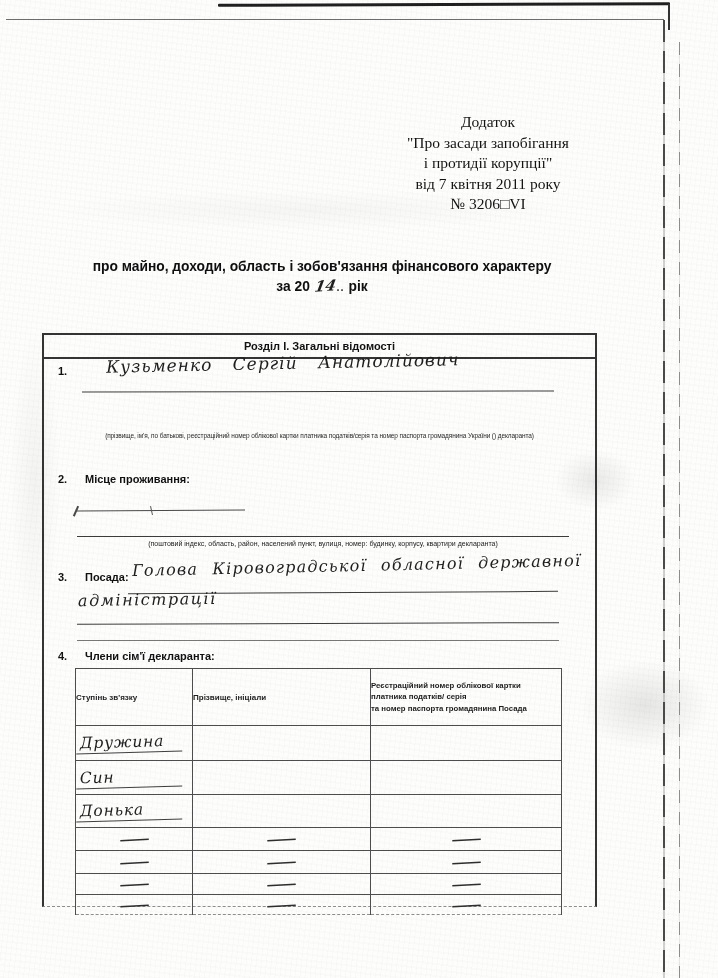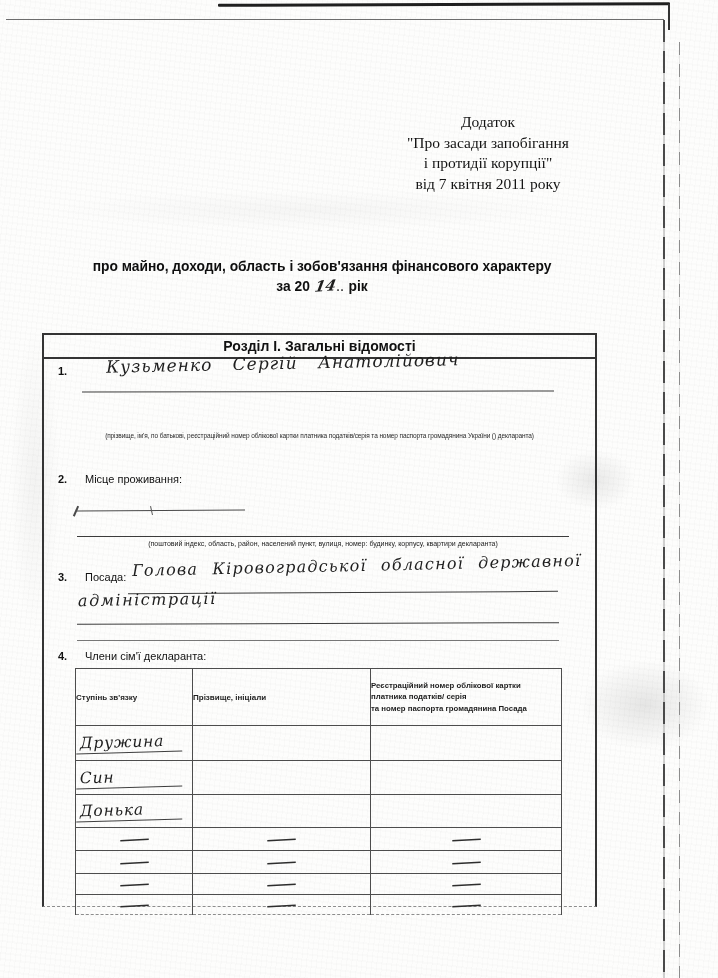--- a/index.html
+++ b/index.html
@@ -42,24 +42,24 @@
   #decl-subtitle{font-size:13.8px;font-weight:bold;margin-top:5px;}
   #decl-yearline{font-size:13.8px;font-weight:bold;margin-top:3px;}
   .hand{font-family:"DejaVu Serif",serif;font-style:italic;color:#1e1e1e;}
   #year-value{display:inline-block;transform:skewX(-14deg) rotate(-4deg);font-size:15px;padding:0 1px;}
   #year-dots{font-size:11px;letter-spacing:1px;color:#333;}
 
   
   #form-box{position:absolute;left:42px;top:333px;width:551px;height:571px;z-index:3;
     border:2px solid #343434;border-bottom:1px dashed #8d8d8d;background:transparent;}
   #section-band{height:22px;border-bottom:2px solid #343434;display:flex;align-items:center;justify-content:center;
-    font-size:14px;font-weight:bold;color:#111;}
+    font-size:11px;font-weight:bold;color:#111;}
   .abs{position:absolute;}
   .num{font-weight:bold;font-size:11px;color:#111;}
-  .lbl{font-weight:normal;font-size:11px;color:#111;padding-left:8px;}
+  .lbl{font-weight:bold;font-size:11px;color:#111;padding-left:8px;}
   .wline{border-bottom:1.6px solid #3c3c3c;height:0;}
   .wline-light{border-bottom:1px solid #777;height:0;}
 
   #item1-num{left:14px;top:30px;}
   #item1-value{left:62px;top:18px;font-size:17px;letter-spacing:1px;word-spacing:14px;
     transform:rotate(-1.2deg);white-space:nowrap;}
   #item1-line{left:38px;top:56px;width:472px;transform:rotate(-.15deg);}
   #item1-hint{left:0;top:97px;width:100%;text-align:center;font-size:6.5px;color:#2a2a2a;
     letter-spacing:-.1px;white-space:nowrap;}
 
@@ -112,20 +112,21 @@
 <div class="blot" id="blot1"></div>
 <div class="blot" id="blot2"></div>
 <div class="blot" id="blot3"></div>
 <div class="blot" id="blot4"></div>
 
 <div id="law-ref">
   <div>Додаток</div>
   <div>"Про засади запобігання</div>
   <div>і протидії корупції"</div>
   <div>від 7 квітня 2011 року</div>
+  <div>№ 3206□VI</div>
 </div>
 
 <div id="title-block">
   <div id="decl-subtitle">про майно, доходи, область і зобов'язання фінансового характеру</div>
   <div id="decl-yearline">
     <span>за 20</span>
     <span class="hand" id="year-value">14</span><span id="year-dots">..</span>
     <span>рік</span>
   </div>
 </div>

